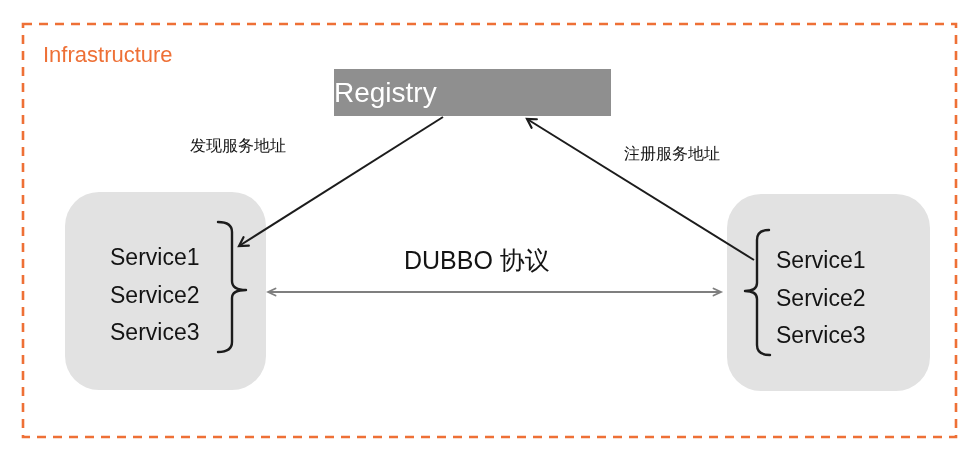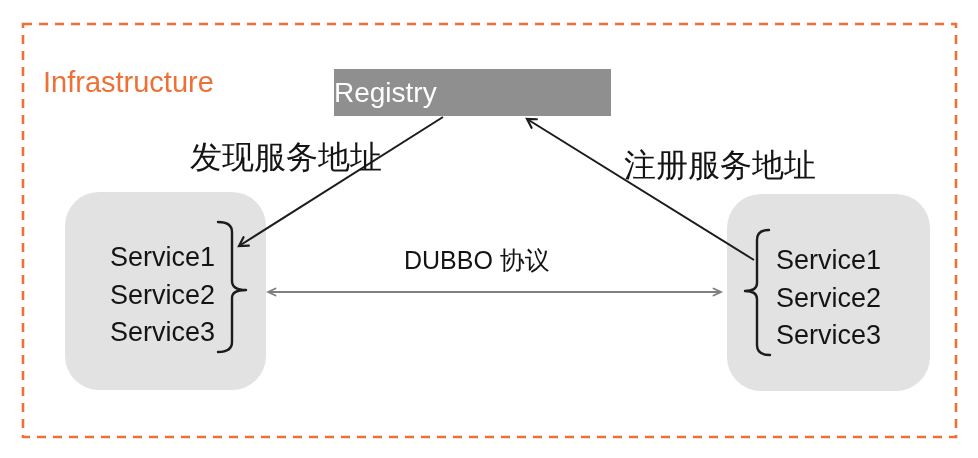--- a/index.html
+++ b/index.html
@@ -31,24 +31,23 @@
     fill: none;
     stroke: var(--line_black, #1c1c1c);
     stroke-width: 2.4;
     stroke-linejoin: round;
     stroke-linecap: round;
   }
   .title {
     position: absolute;
     left: 43px; top: 42px;
     z-index: 3;
-    font-size: 29px;
+    font-size: 22px;
     color: var(--accent, #EE7036);
     white-space: nowrap;
-    margin-top: 24px;
   }
   .registry {
     position: absolute;
     left: 334px; top: 69px;
     width: 277px; height: 47px;
     z-index: 1;
     background: var(--registry_fill, #8F8F8F);
     color: var(--registry_text, #ffffff);
     font-size: 28px;
     display: flex;
@@ -59,31 +58,31 @@
     position: absolute;
     z-index: 1;
     background: var(--service_fill, #E2E2E2);
     border-radius: 34px;
   }
   .service-box.left  { left: 65px;  top: 192px; width: 201px; height: 198px; }
   .service-box.right { left: 727px; top: 194px; width: 203px; height: 197px; }
   .service-list {
     position: absolute;
     z-index: 3;
-    font-size: 27px;
+    font-size: 23px;
     line-height: 37.5px;
     color: var(--text_black, #141414);
     white-space: nowrap;
   }
   .service-list.left-list  { left: 110px; top: 239px; }
   .service-list.right-list { left: 776px; top: 242px; }
   .edge-label {
     position: absolute;
     z-index: 3;
-    font-size: 32px;
+    font-size: 16px;
     color: var(--text_black, #141414);
     white-space: nowrap;
   }
   .edge-label.discover { left: 190px; top: 136px; }
   .edge-label.register { left: 624px; top: 144px; }
   .edge-label.dubbo    { left: 404px; top: 244px; font-size: 25px; }
 </style>
 </head>
 <body>
 

